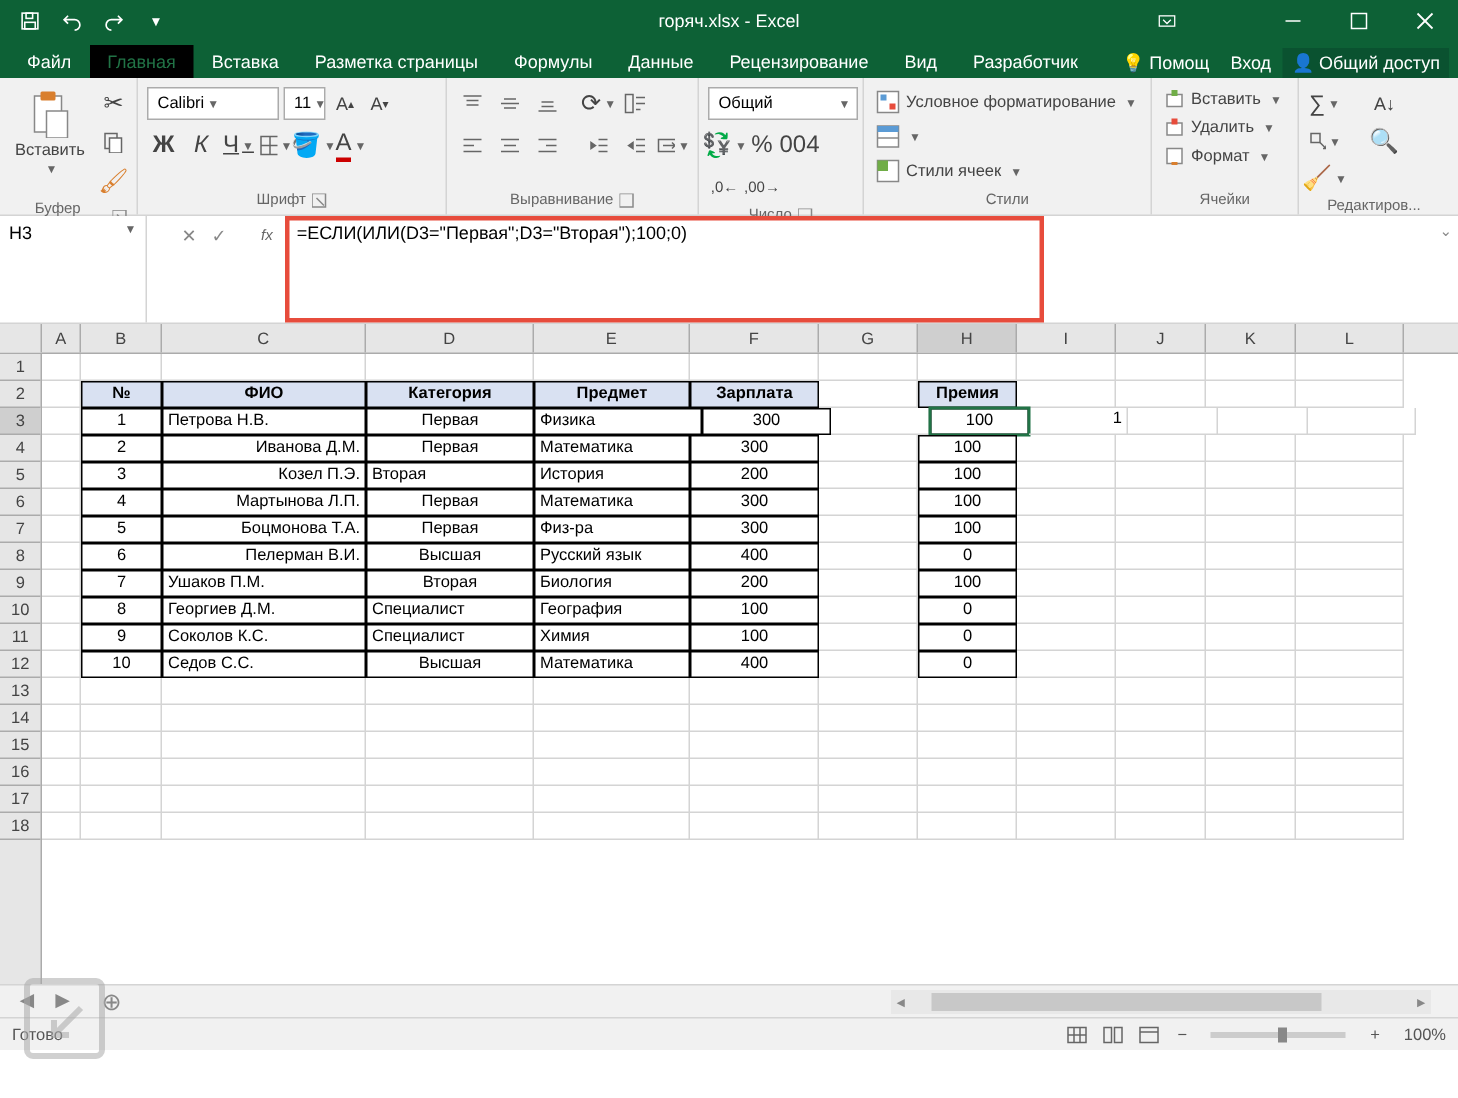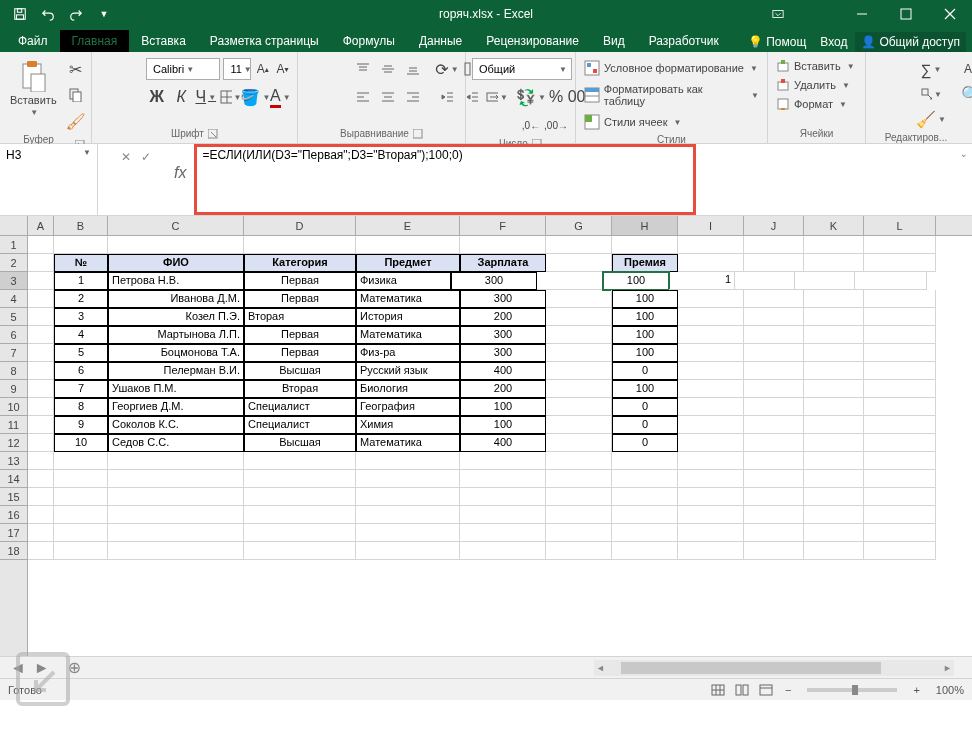--- a/index.html
+++ b/index.html
@@ -26,37 +26,37 @@
 .right-tab.share { background: #0a5230; }
 
 
 .ribbon { height: 92px; background: #f1f1f1; border-bottom: 1px solid #d4d4d4; display: flex; }
 .ribbon-group { border-right: 1px solid #d4d4d4; padding: 2px 6px; display: flex; flex-direction: column; justify-content: space-between; }
 .ribbon-group-label { font-size: 10px; color: #666; text-align: center; padding: 2px 0; display: flex; justify-content: center; align-items: center; gap: 4px; }
 .ribbon-content { flex: 1; display: flex; align-items: flex-start; padding-top: 4px; }
 .big-btn { display: flex; flex-direction: column; align-items: center; gap: 2px; padding: 2px 4px; cursor: pointer; }
 .big-btn-label { font-size: 11px; color: #444; }
 .ribbon-col { display: flex; flex-direction: column; gap: 4px; }
-.ribbon-row { display: flex; align-items: center; gap: 3px; margin-left: 48px; }
+.ribbon-row { display: flex; align-items: center; gap: 3px; }
 .font-combo { border: 1px solid #ababab; background: #fff; font-size: 11px; height: 22px; display: flex; align-items: center; padding: 0 4px 0 6px; cursor: pointer; }
 .font-name { width: 88px; }
 .font-size { width: 28px; }
 .mini-btn { width: 20px; height: 20px; border: 1px solid transparent; display: flex; align-items: center; justify-content: center; cursor: pointer; font-size: 12px; color: #444; }
 .fmt-btn { width: 22px; height: 22px; display: flex; align-items: center; justify-content: center; cursor: pointer; color: #444; }
 .number-combo { border: 1px solid #ababab; background: #fff; font-size: 11px; height: 22px; width: 100px; display: flex; align-items: center; justify-content: space-between; padding: 0 4px 0 6px; }
 .styles-btn { display: flex; align-items: center; gap: 4px; font-size: 11px; color: #444; cursor: pointer; padding: 2px; }
 .cells-btn { display: flex; align-items: center; gap: 4px; font-size: 11px; color: #444; cursor: pointer; padding: 1px 2px; }
 .dlg-launcher { width: 10px; height: 10px; cursor: pointer; }
 
 
 .formula-row { height: 72px; display: flex; border-bottom: 1px solid #d4d4d4; background: #fff; position: relative; }
 .name-box { width: 98px; border-right: 1px solid #d4d4d4; display: flex; align-items: flex-start; padding: 4px 6px; font-size: 12px; justify-content: space-between; }
 .fx-buttons { width: 76px; display: flex; align-items: flex-start; justify-content: center; gap: 10px; padding-top: 6px; color: #888; }
 .fx-btn { cursor: pointer; font-size: 12px; }
-.fx-label { font-style: italic; font-size: 16px; color: #666; padding-top: 20px; padding-right: 8px; }
+.fx-label { font-style: italic; font-size: 10px; color: #666; padding-top: 8px; padding-right: 8px; }
 .formula-input-wrap { flex: 1; padding: 4px 8px; font-size: 12px; position: relative; }
 .formula-highlight { position: absolute; left: 0; top: 0; right: 276px; bottom: 0; border: 3px solid #e74c3c; pointer-events: none; }
 .formula-expand { position: absolute; right: 4px; top: 4px; font-size: 10px; color: #888; cursor: pointer; }
 
 
 .grid-area { position: relative; height: 440px; overflow: hidden; }
 .col-headers { height: 20px; display: flex; background: #e6e6e6; border-bottom: 1px solid #ababab; }
 .corner { width: 28px; border-right: 1px solid #ababab; background: #e6e6e6; }
 .col-h { border-right: 1px solid #ababab; text-align: center; font-size: 11px; color: #444; line-height: 20px; }
 .col-h.sel { background: #cfcfcf; }
@@ -355,21 +355,21 @@
         <div class="number-combo">
             <span>Общий</span>
             <span class="caret">▼</span>
           </div>
         <div class="ribbon-row">
           <div class="fmt-btn">
               <span>💱</span>
               <span class="caret">▼</span>
             </div>
           <div class="fmt-btn">%</div>
-          <div class="fmt-btn">000</div>
+          <div class="fmt-btn">004</div>
         </div>
         <div class="ribbon-row">
           <div class="fmt-btn" style="font-size:10px">,0←</div>
           <div class="fmt-btn" style="font-size:10px">,00→</div>
         </div>
       </div>
     </div>
     <div class="ribbon-group-label">
         <span>Число</span>
         <svg class="dlg-launcher" viewBox="0 0 10 10">
@@ -389,21 +389,20 @@
             </svg>
             <span>Условное форматирование</span>
             <span class="caret">▼</span>
           </div>
         <div class="styles-btn">
             <svg width="16" height="16">
               <rect x="1" y="1" width="14" height="14" fill="#fff" stroke="#888"></rect>
               <rect x="1" y="1" width="14" height="4" fill="#5b9bd5"></rect>
               <line x1="1" y1="9" x2="15" y2="9" stroke="#888"></line>
             </svg>
-            <span>Форматировать как таблицу</span>
             <span class="caret">▼</span>
           </div>
         <div class="styles-btn">
             <svg width="16" height="16">
               <rect x="1" y="1" width="14" height="14" fill="#fff" stroke="#888"></rect>
               <rect x="1" y="1" width="7" height="7" fill="#70ad47"></rect>
             </svg>
             <span>Стили ячеек</span>
             <span class="caret">▼</span>
           </div>
@@ -566,21 +565,21 @@
           <div class="cell " style="width: 66px;"></div>
           <div class="cell " style="width: 60px;"></div>
           <div class="cell " style="width: 60px;"></div>
           <div class="cell " style="width: 72px;"></div>
         </div>
         <div class="cell-row">
           <div class="cell " style="width: 26px;"></div>
           <div class="cell td-cell" style="width: 54px; text-align: center;">1</div>
           <div class="cell td-cell" style="width: 136px;">Петрова Н.В.</div>
           <div class="cell td-cell" style="width: 112px; text-align: center;">Первая</div>
-          <div class="cell td-cell" style="width: 95px;">Физика</div>
+          <div class="cell td-cell" style="width: 112px;">Физика</div>
           <div class="cell td-cell" style="width: 86px; text-align: center;">300</div>
           <div class="cell " style="width: 66px;"></div>
           <div class="cell td-cell active-cell" style="width: 66px; text-align: center;">100</div>
           <div class="cell " style="width: 66px; text-align: right;">1</div>
           <div class="cell " style="width: 60px;"></div>
           <div class="cell " style="width: 60px;"></div>
           <div class="cell " style="width: 72px;"></div>
         </div>
         <div class="cell-row">
           <div class="cell " style="width: 26px;"></div>

